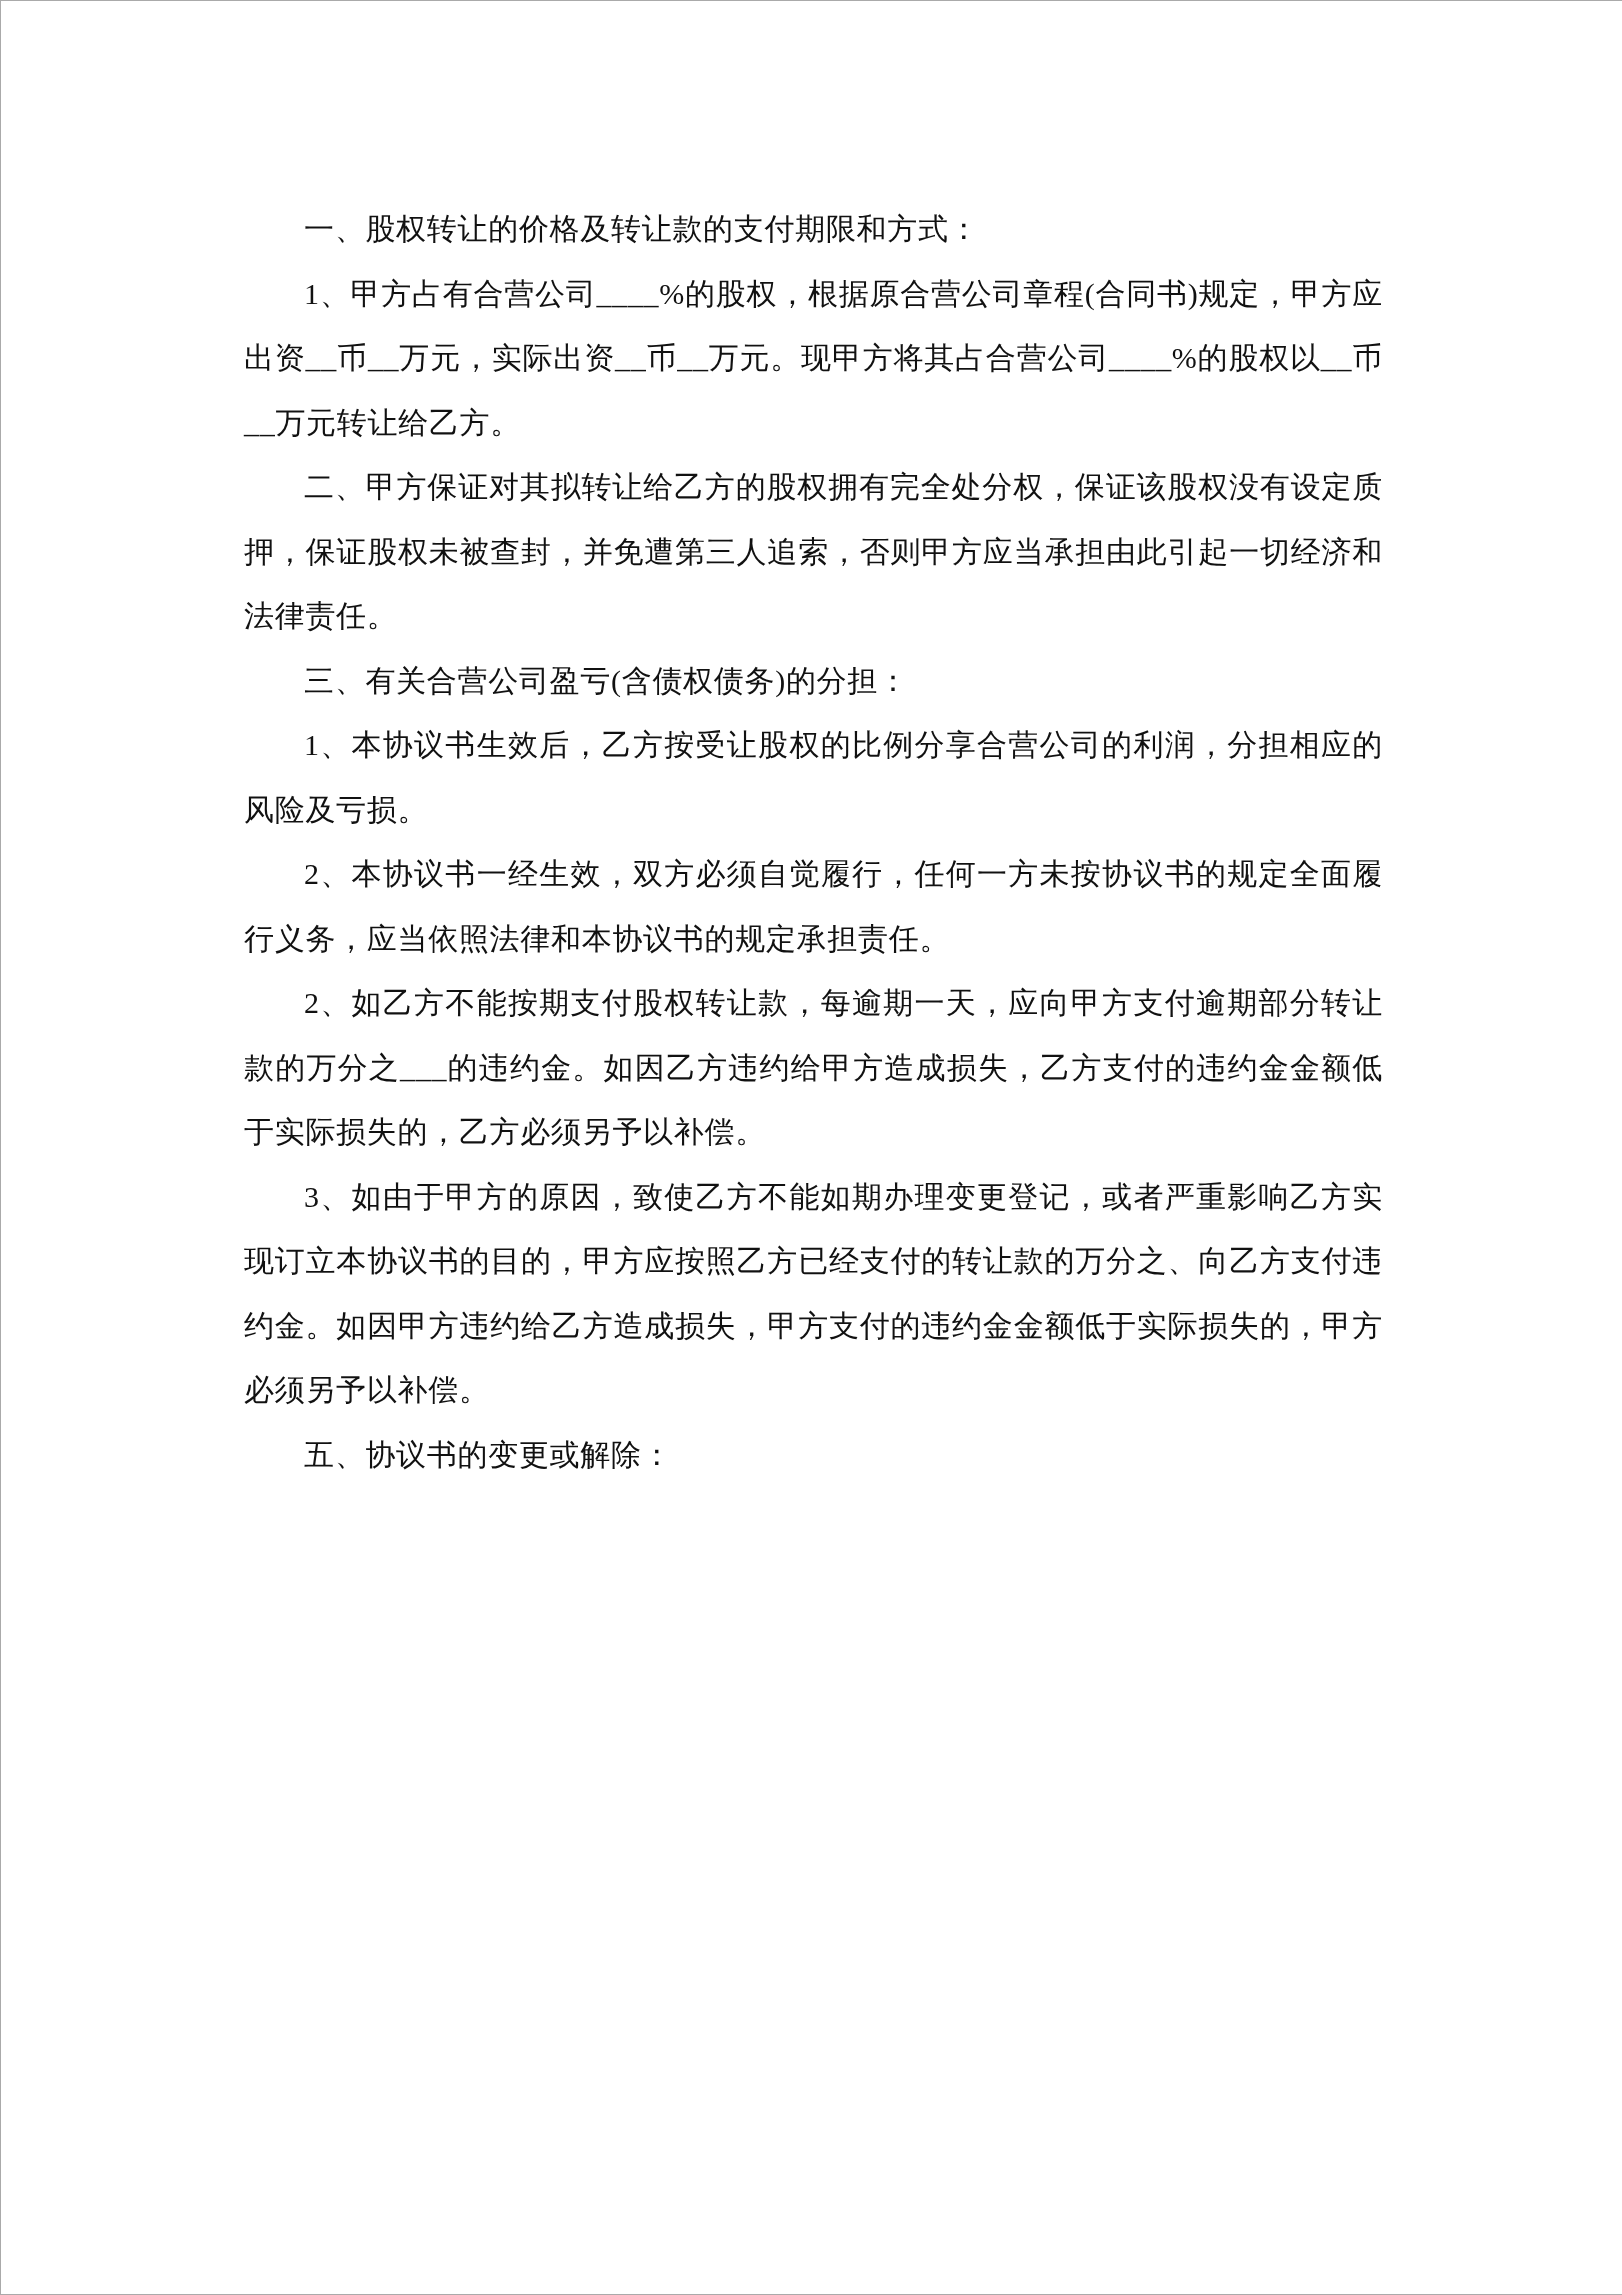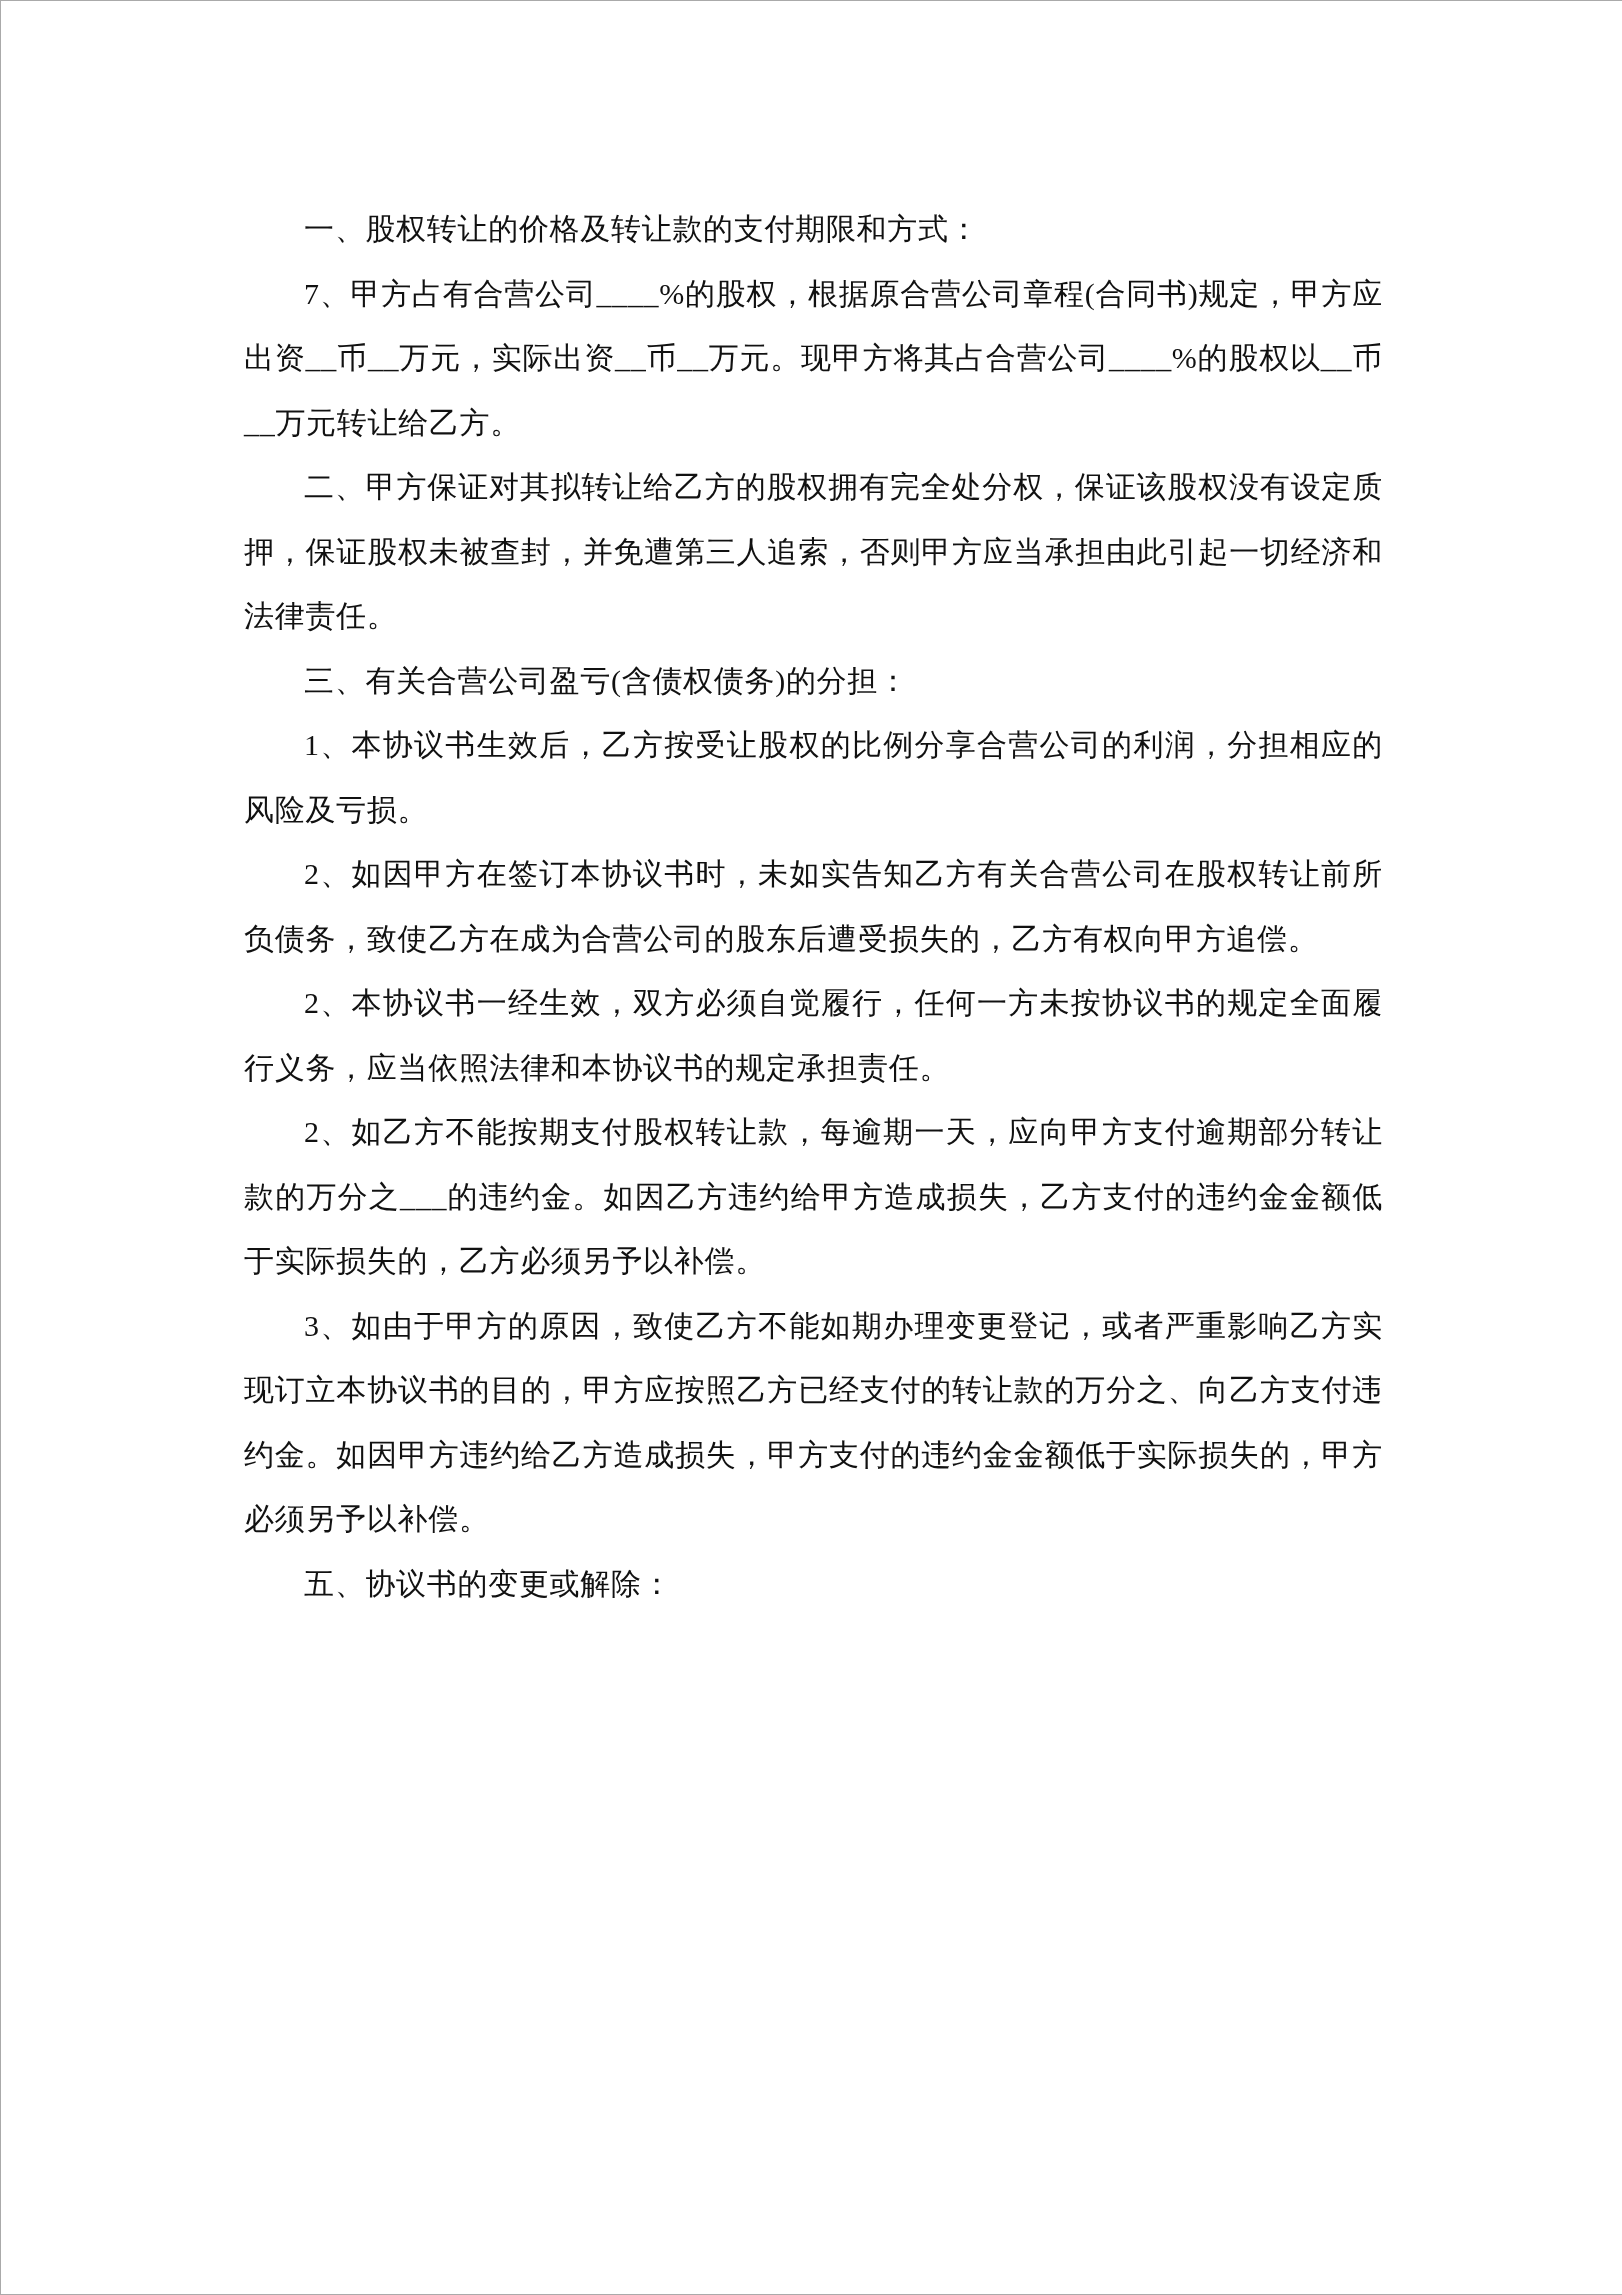--- a/index.html
+++ b/index.html
@@ -34,24 +34,23 @@
     word-break: break-all;
     letter-spacing: 0.7px;
   }
 </style>
 </head>
 <body>
 
 <div class="page">
   <div class="doc-body">
     <p>一、股权转让的价格及转让款的支付期限和方式：</p>
-    <p>7、甲方占有合营公司____%的股权，根据原合营公司章程(合同书)规定，甲方应出资__币__万元，实际出资__币__万元。现甲方将其占合营公司____%的股权以__币__万元转让给乙方。</p>
+    <p>1、甲方占有合营公司____%的股权，根据原合营公司章程(合同书)规定，甲方应出资__币__万元，实际出资__币__万元。现甲方将其占合营公司____%的股权以__币__万元转让给乙方。</p>
     <p>二、甲方保证对其拟转让给乙方的股权拥有完全处分权，保证该股权没有设定质押，保证股权未被查封，并免遭第三人追索，否则甲方应当承担由此引起一切经济和法律责任。</p>
     <p>三、有关合营公司盈亏(含债权债务)的分担：</p>
     <p>1、本协议书生效后，乙方按受让股权的比例分享合营公司的利润，分担相应的风险及亏损。</p>
-    <p>2、如因甲方在签订本协议书时，未如实告知乙方有关合营公司在股权转让前所负债务，致使乙方在成为合营公司的股东后遭受损失的，乙方有权向甲方追偿。</p>
     <p>2、本协议书一经生效，双方必须自觉履行，任何一方未按协议书的规定全面履行义务，应当依照法律和本协议书的规定承担责任。</p>
     <p>2、如乙方不能按期支付股权转让款，每逾期一天，应向甲方支付逾期部分转让款的万分之___的违约金。如因乙方违约给甲方造成损失，乙方支付的违约金金额低于实际损失的，乙方必须另予以补偿。</p>
     <p>3、如由于甲方的原因，致使乙方不能如期办理变更登记，或者严重影响乙方实现订立本协议书的目的，甲方应按照乙方已经支付的转让款的万分之、向乙方支付违约金。如因甲方违约给乙方造成损失，甲方支付的违约金金额低于实际损失的，甲方必须另予以补偿。</p>
     <p>五、协议书的变更或解除：</p>
   </div>
 </div>
 
 
 </body></html>

